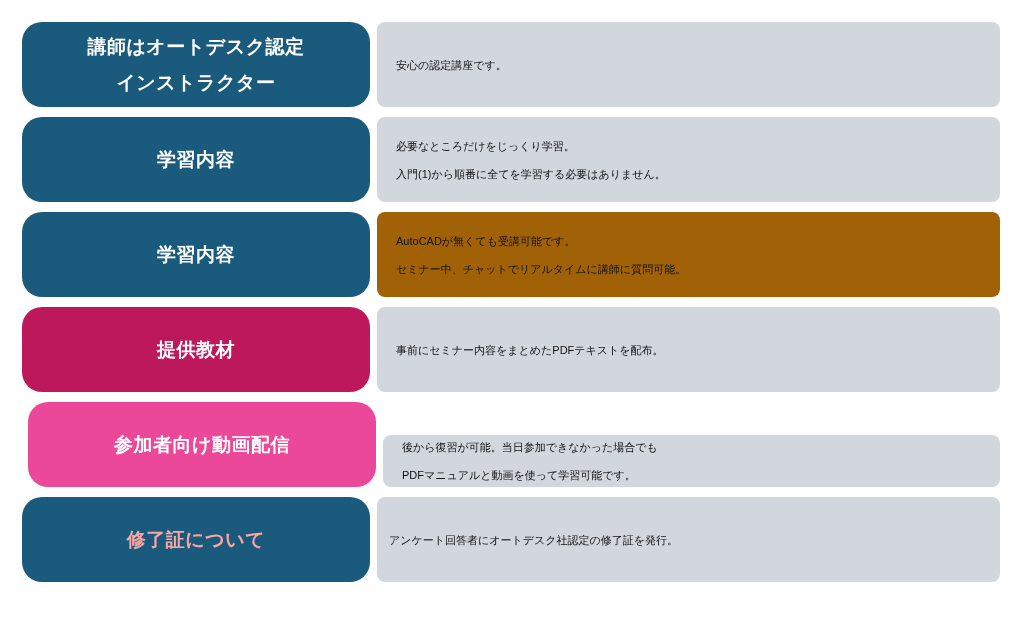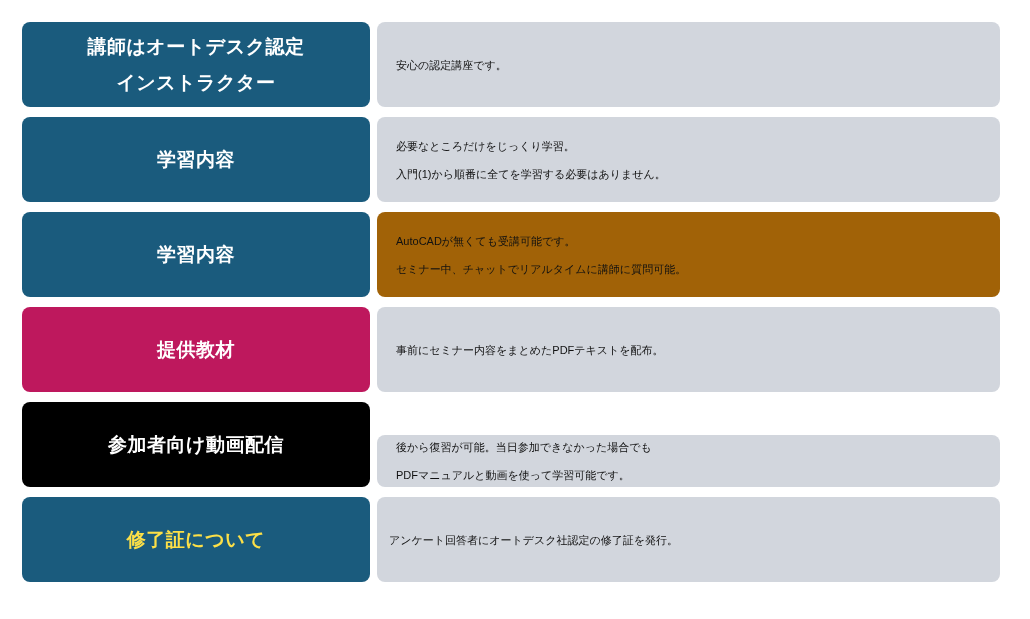--- a/index.html
+++ b/index.html
@@ -31,21 +31,21 @@
   }
   .feature-row:last-child {
     margin-bottom: 0;
   }
 
   
   .label-cell {
     flex: 0 0 348px;
     width: 348px;
     background: #1a5b7d;
-    border-radius: 8px;
+    border-radius: 20px;
     display: flex;
     align-items: center;
     justify-content: center;
     box-sizing: border-box;
     padding: 4px 10px;
   }
   .label-text {
     color: #ffffff;
     font-size: 19px;
     font-weight: bold;
@@ -121,33 +121,33 @@
     <div class="label-cell" style="background: #be185d;">
       <span class="label-text" style="color: rgb(255, 255, 255);">提供教材</span>
     </div>
     <div class="cell-gap"></div>
     <div class="desc-cell" style="background: rgb(210, 214, 221);">
       <span class="desc-text" style="color: rgb(17, 17, 17);">事前にセミナー内容をまとめたPDFテキストを配布。</span>
     </div>
   </div>
 
   <div class="feature-row">
-    <div class="label-cell" style="background: #000000;">
+    <div class="label-cell" style="background: #ec4899; margin-left: 6px;">
       <span class="label-text" style="color: rgb(255, 255, 255);">参加者向け動画配信</span>
     </div>
     <div class="cell-gap"></div>
     <div class="desc-cell" style="background: rgb(210, 214, 221); margin-top: 33px;">
       <span class="desc-text" style="color: rgb(17, 17, 17);">後から復習が可能。当日参加できなかった場合でも
 PDFマニュアルと動画を使って学習可能です。</span>
     </div>
   </div>
 
   <div class="feature-row">
     <div class="label-cell" style="background: rgb(26, 91, 125);">
-      <span class="label-text" style="color: #fde047;">修了証について</span>
+      <span class="label-text" style="color: #fca5a5;">修了証について</span>
     </div>
     <div class="cell-gap"></div>
     <div class="desc-cell" style="background: rgb(210, 214, 221); padding-left: 12px;">
       <span class="desc-text" style="color: rgb(17, 17, 17);">アンケート回答者にオートデスク社認定の修了証を発行。</span>
     </div>
   </div>
 
 </div>
 
 </body></html>

